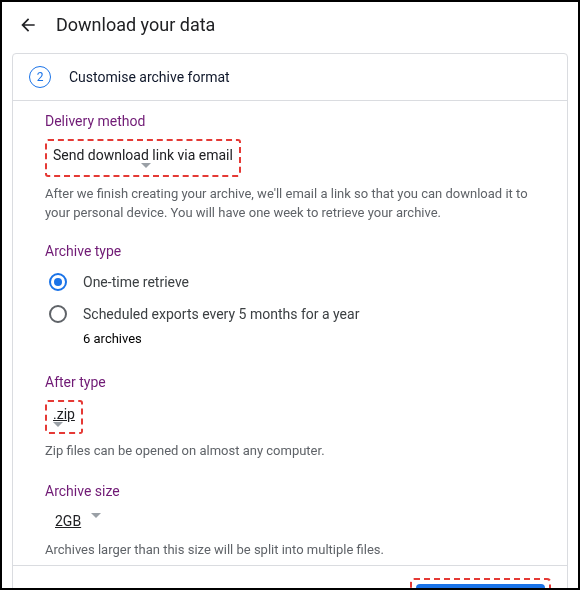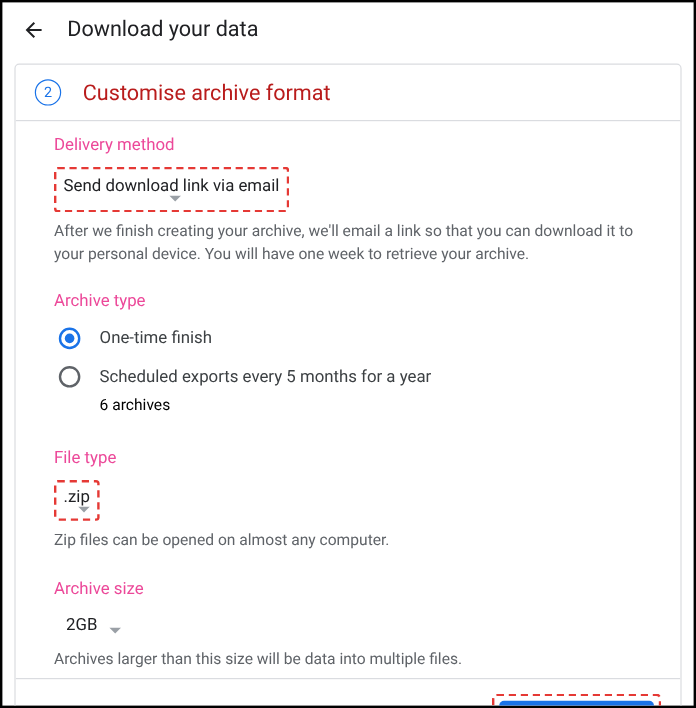--- a/index.html
+++ b/index.html
@@ -47,29 +47,29 @@
     border: 1px solid #1a73e8;
     border-radius: 50%;
     color: #1a73e8;
     font-size: 12px;
     display: flex;
     align-items: center;
     justify-content: center;
     margin-right: 18px;
   }
   .step-title {
-    font-size: 18px;
-    color: #b91c1c;
+    font-size: 14px;
+    color: #0f172a;
   }
   .content {
     padding: 10px 32px 6px 32px;
   }
   .section-label {
     font-size: 14px;
-    color: #ec4899;
+    color: #701a75;
     margin-bottom: 10px;
     margin-top: 2px;
   }
   .dropdown {
     display: inline-flex;
     align-items: center;
     padding: 6px 6px 6px 6px;
     cursor: pointer;
     font-size: 14px;
     color: #202124;
@@ -148,23 +148,24 @@
     font-family: inherit;
   }
   .btn-highlight {
     border: 2px dashed #e53935;
     border-radius: 4px;
     padding: 4px;
     display: inline-block;
   }
   .inline-drop {
     display: inline-flex;
-    align-items: flex-end;
+    align-items: flex-start;
     padding: 4px 6px;
     cursor: pointer;
+    text-decoration: underline;
   }
 </style>
 </head>
 <body>
 
 <div class="header">
   <span class="back-icon">
     <svg viewBox="0 0 24 24" width="20" height="20" fill="#202124">
         <path d="M20 11H7.83l5.59-5.59L12 4l-8 8 8 8 1.41-1.41L7.83 13H20z"></path>
       </svg>
@@ -192,32 +193,32 @@
         </span>
       </div>
       <div class="helper-text">After we finish creating your archive, we'll email a link so that you can download it to your personal device. You will have one week to retrieve your archive.</div>
     </div>
 
     <div class="export-group">
       <div class="section-label">Archive type</div>
 
       <div class="radio-row">
         <div class="radio selected"></div>
-        <div class="radio-label">One-time finish</div>
+        <div class="radio-label">One-time retrieve</div>
       </div>
 
       <div class="radio-row">
         <div class="radio"></div>
         <div class="radio-label">Scheduled exports every 5 months for a year</div>
       </div>
       <div class="sub-note">6 archives</div>
     </div>
 
     <div class="filetype-block">
-      <div class="section-label">File type</div>
+      <div class="section-label">After type</div>
       <div class="inline-drop highlight-red">
         <span>.zip</span>
         <span class="chev">
           <svg width="10" height="6" viewBox="0 0 10 6">
               <path d="M0 0l5 5 5-5z" fill="#9aa0a6"></path>
             </svg>
         </span>
       </div>
       <div class="helper-text">Zip files can be opened on almost any computer.</div>
     </div>
@@ -225,21 +226,21 @@
     <div class="archive-block">
       <div class="section-label">Archive size</div>
       <div class="inline-drop" style="margin-left:4px;">
         <span>2GB</span>
         <span class="chev" style="margin-left:10px;">
           <svg width="10" height="6" viewBox="0 0 10 6">
               <path d="M0 0l5 5 5-5z" fill="#9aa0a6"></path>
             </svg>
         </span>
       </div>
-      <div class="helper-text">Archives larger than this size will be data into multiple files.</div>
+      <div class="helper-text">Archives larger than this size will be split into multiple files.</div>
     </div>
 
   </div>
 
   <div class="footer">
     <span class="btn-highlight">
       <button class="primary-btn">Create archive</button>
     </span>
   </div>
 

